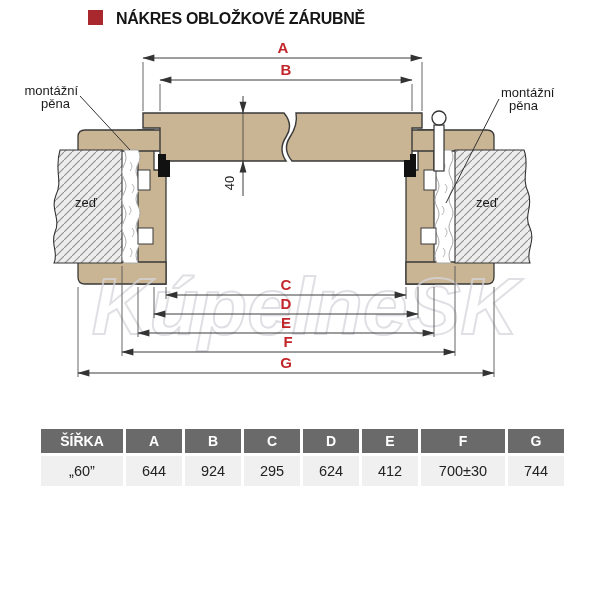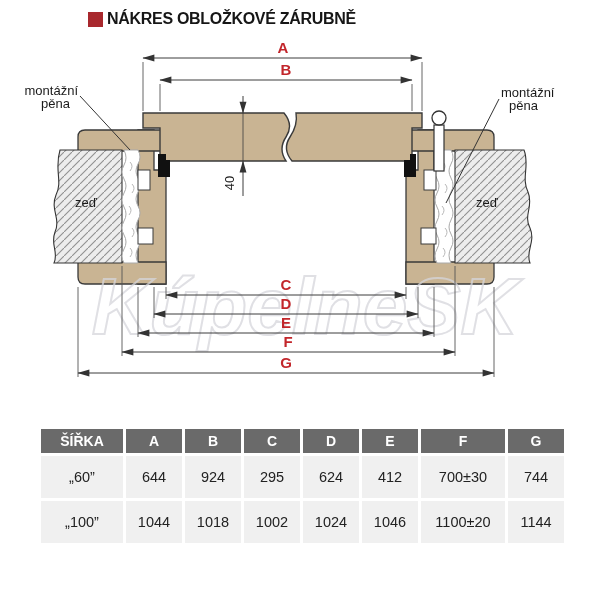--- a/index.html
+++ b/index.html
@@ -1,28 +1,28 @@
 <!DOCTYPE html>
 <html><head>
 <meta charset="utf-8">
 <style>
   html,body{margin:0;padding:0;background:#ffffff;}
   body{width:600px;height:600px;position:relative;font-family:"Liberation Sans",sans-serif;overflow:hidden;}
-  .title-bar{position:absolute;left:88px;top:10px;display:flex;align-items:center;gap:4px;}
+  .title-bar{position:absolute;left:88px;top:10px;display:flex;gap:13px;}
   .title-sq{width:15px;height:15px;background:#a8282d;}
   .title-text{font-size:16px;font-weight:bold;color:#161616;letter-spacing:-0.3px;white-space:nowrap;}
   svg text{font-family:"Liberation Sans",sans-serif;}
   .dim-label{fill:#c2262b;font-weight:bold;font-size:15px;text-anchor:middle;}
   .note{fill:#1a1a1a;font-size:13px;}
   .zed{fill:#1a1a1a;font-size:13px;}
   .wm{font-size:80px;font-weight:bold;font-style:italic;fill:none;stroke:#d6d6dc;stroke-width:2px;opacity:0.75;}
   .tbl-wrap{position:absolute;left:38px;top:426px;width:524px;}
   table{border-collapse:separate;border-spacing:3px;width:100%;table-layout:fixed;}
   th{background:#6a6a6a;color:#ffffff;font-size:14px;font-weight:bold;height:22px;padding:1px 16px;}
-  td{background:#f0f0f0;color:#222222;font-size:14.5px;text-align:center;height:24px;padding:9px 0;}
+  td{background:#f0f0f0;color:#222222;font-size:14.5px;text-align:center;height:24px;padding:3px 0;}
   col.c-sirka{width:82px;} col.c-std{width:56px;} col.c-f{width:84px;}
 </style>
 </head>
 <body>
 
 <div class="title-bar">
   <div class="title-sq"></div>
   <div class="title-text">NÁKRES OBLOŽKOVÉ ZÁRUBNĚ</div>
 </div>
 
@@ -153,25 +153,15 @@
         <tr>
           <td>„60”</td>
           <td>644</td>
           <td>924</td>
           <td>295</td>
           <td>624</td>
           <td>412</td>
           <td>700±30</td>
           <td>744</td>
         </tr>
-        <tr>
-          <td>„100”</td>
-          <td>1044</td>
-          <td>1018</td>
-          <td>1002</td>
-          <td>1024</td>
-          <td>1046</td>
-          <td>1100±20</td>
-          <td>1144</td>
-        </tr>
       </tbody>
   </table>
 </div>
 
 </body></html>

